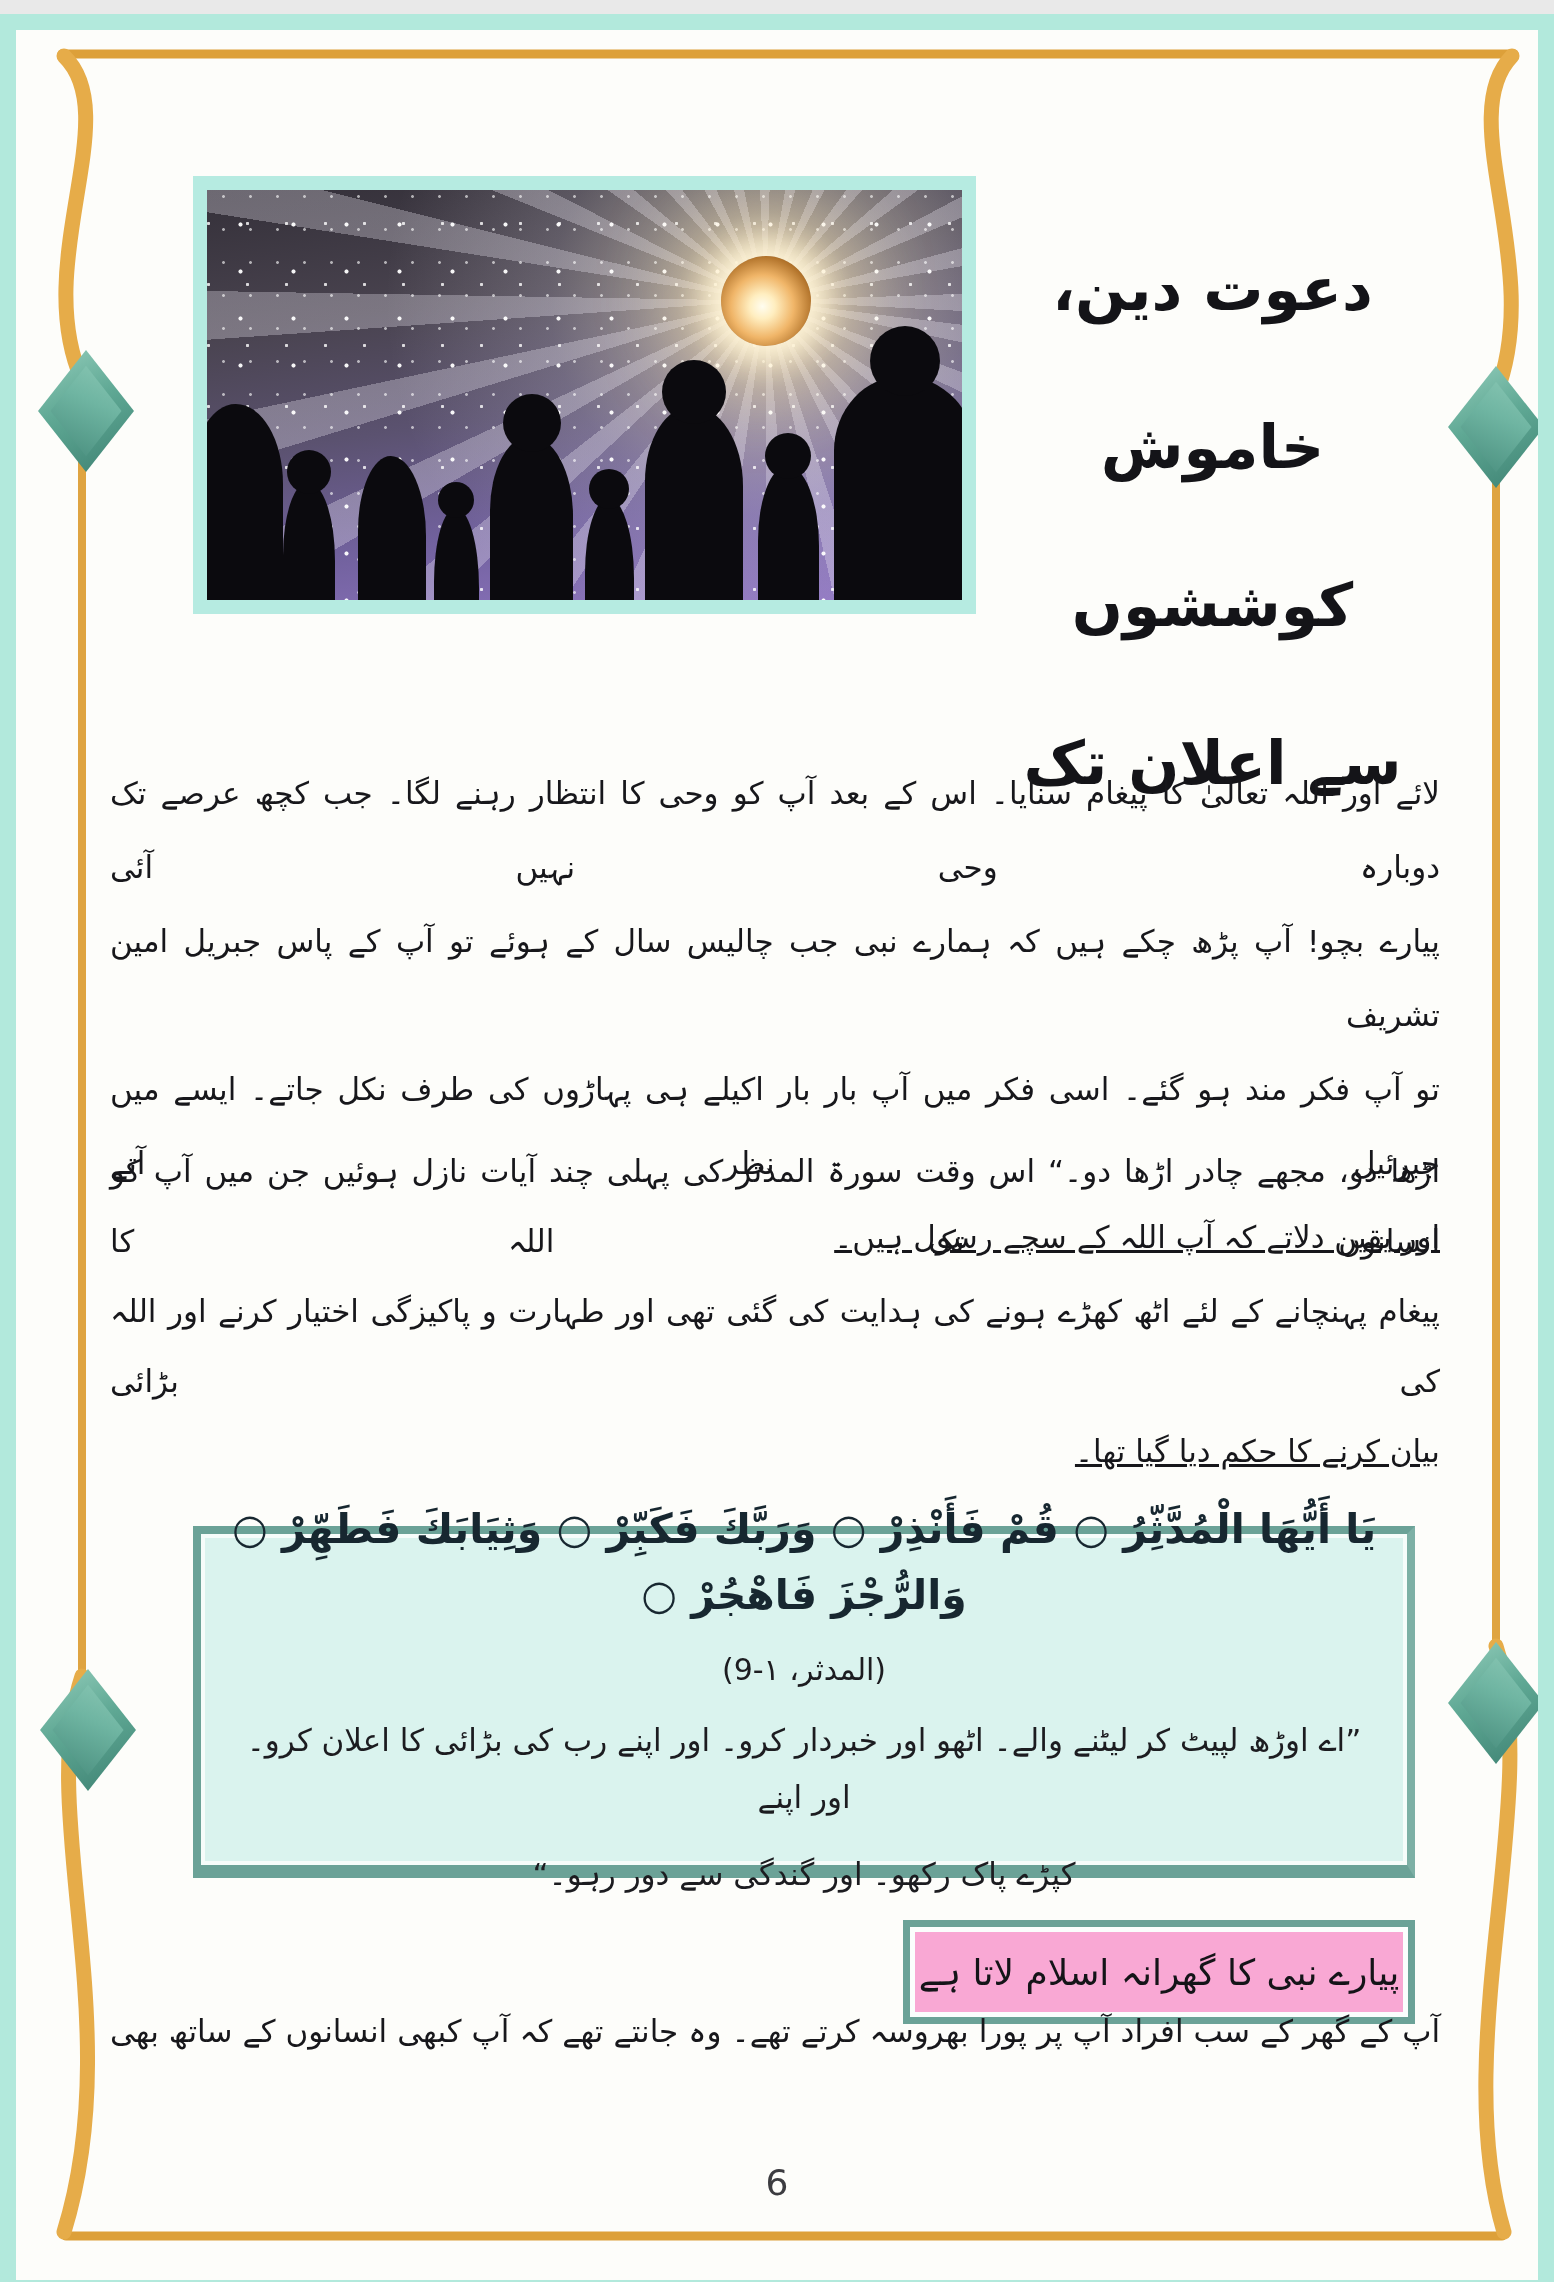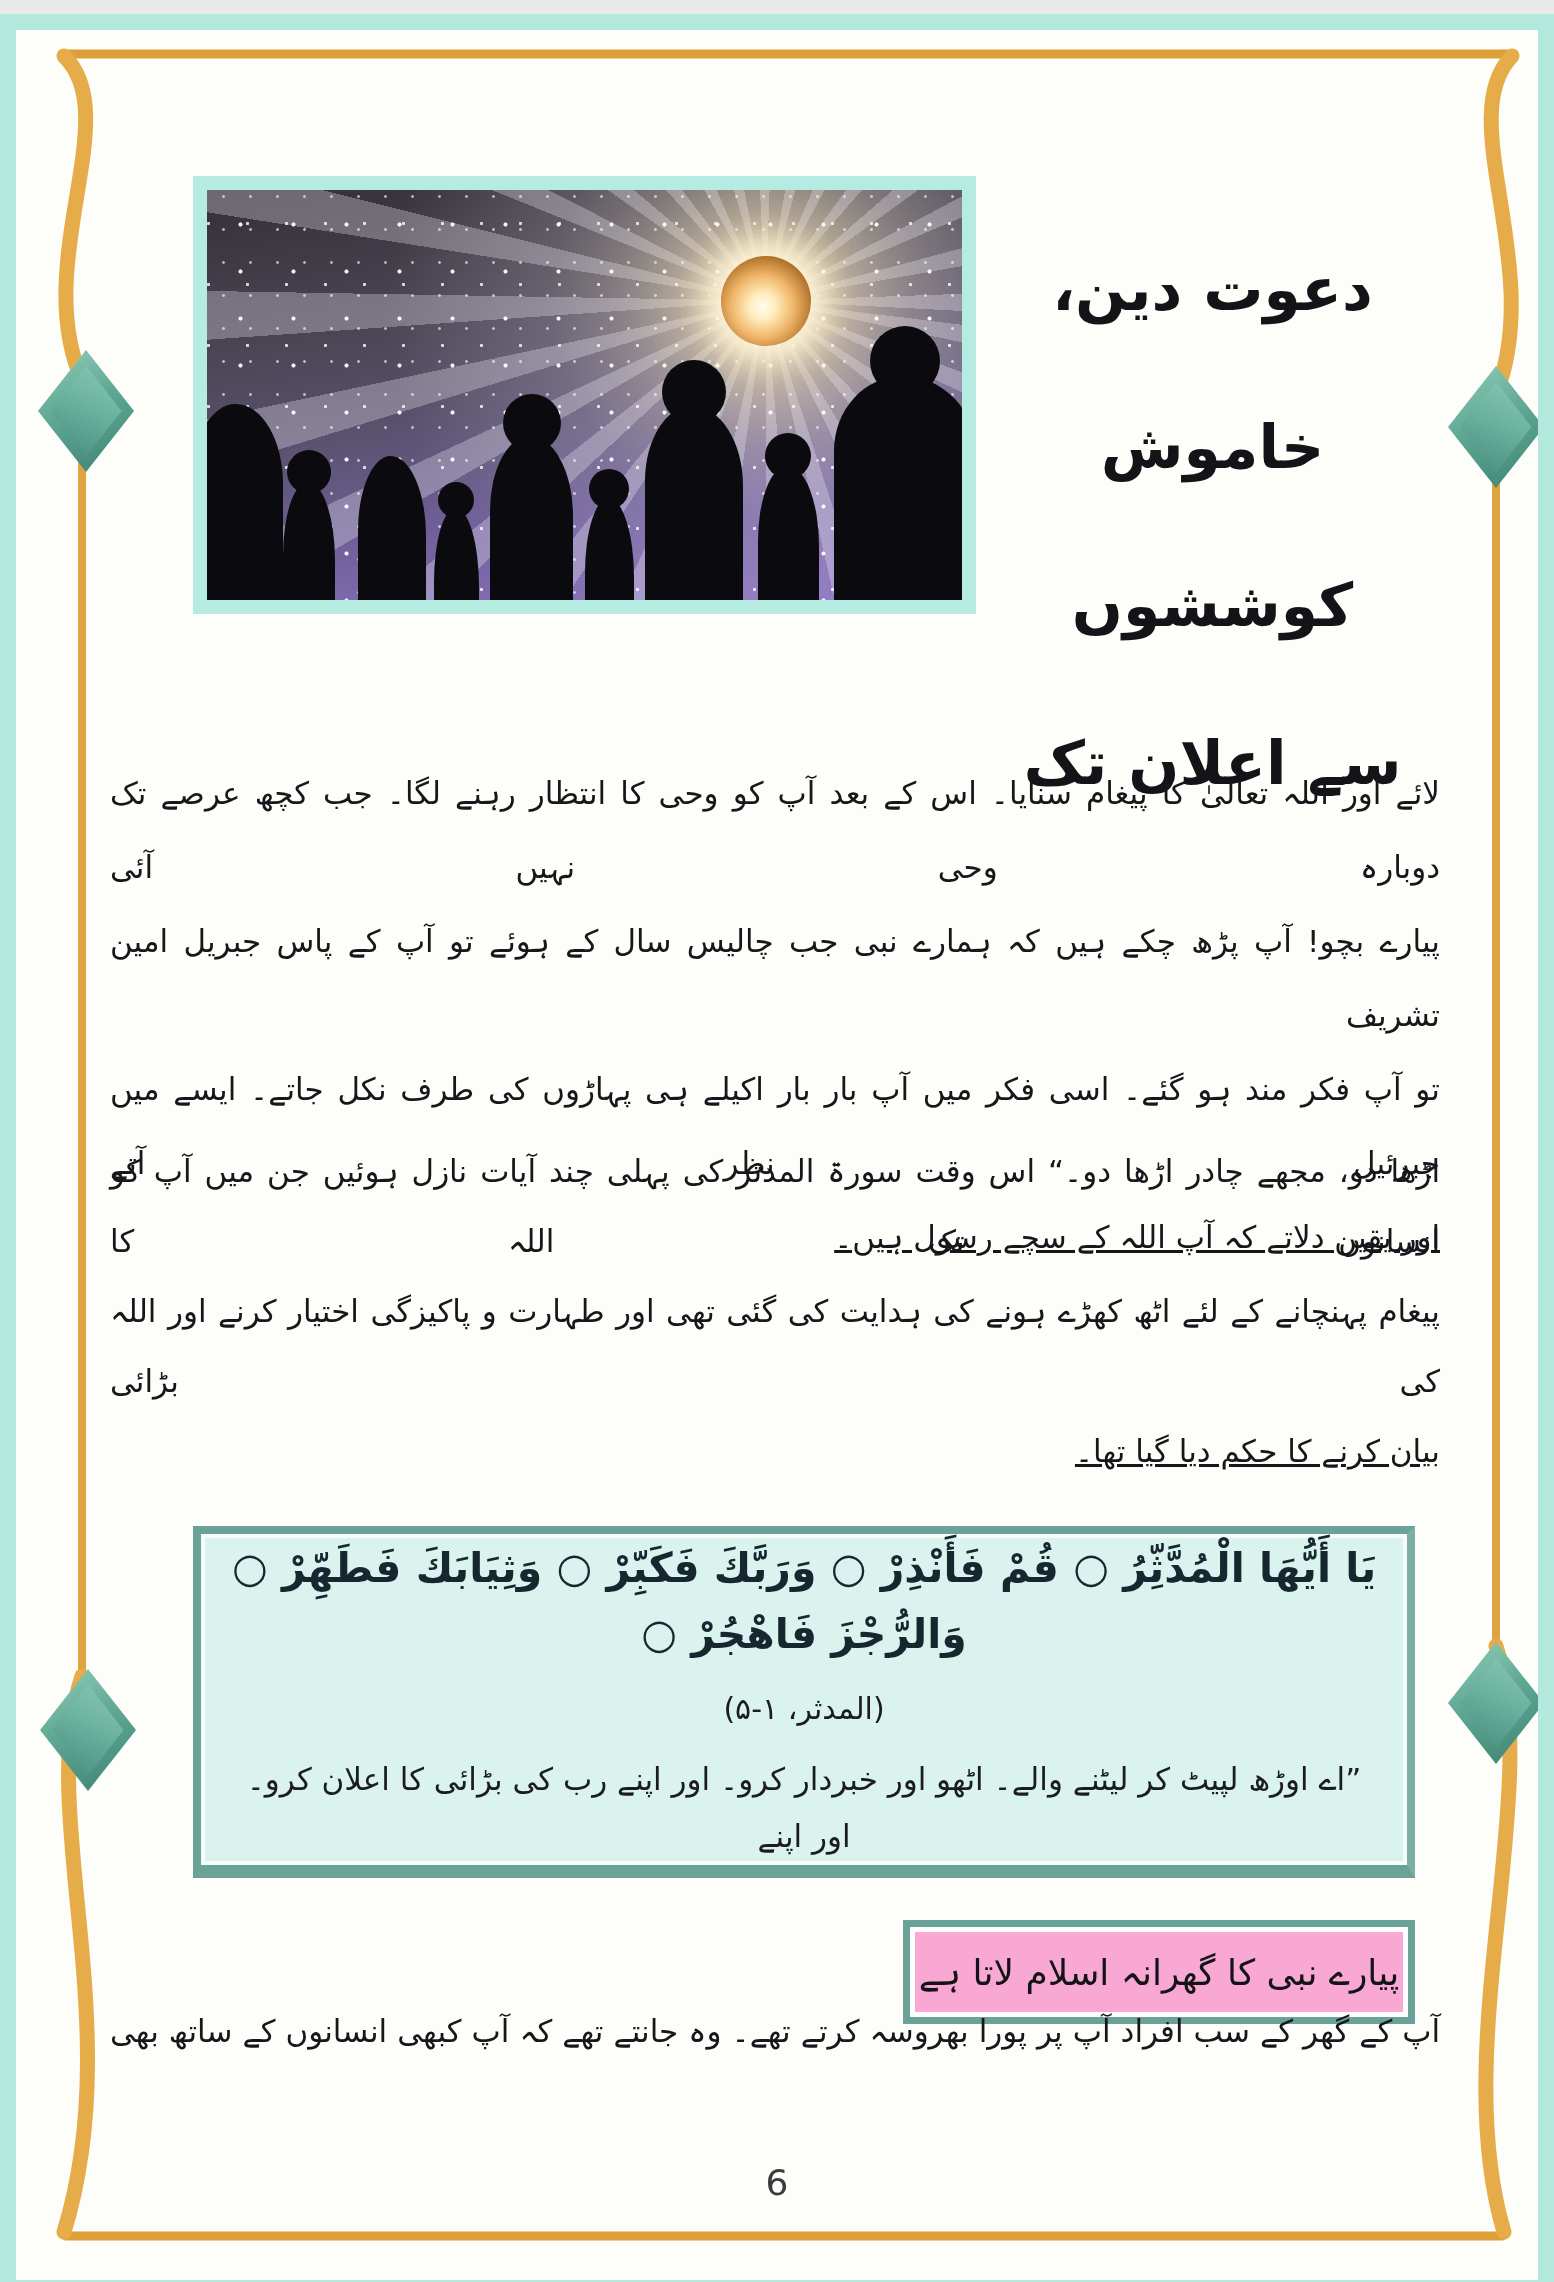--- a/index.html
+++ b/index.html
@@ -135,22 +135,23 @@
   </div>
 
   <div class="para p2">
     <div class="ln">اڑھا دو، مجھے چادر اڑھا دو۔“ اس وقت سورۃ المدثر کی پہلی چند آیات نازل ہوئیں جن میں آپ کو انسانوں تک اللہ کا</div>
     <div class="ln">پیغام پہنچانے کے لئے اٹھ کھڑے ہونے کی ہدایت کی گئی تھی اور طہارت و پاکیزگی اختیار کرنے اور اللہ کی بڑائی</div>
     <div class="ln last">بیان کرنے کا حکم دیا گیا تھا۔</div>
   </div>
 
   <div class="verse-box">
     <div class="verse-arabic">يَا أَيُّهَا الْمُدَّثِّرُ ○ قُمْ فَأَنْذِرْ ○ وَرَبَّكَ فَكَبِّرْ ○ وَثِيَابَكَ فَطَهِّرْ ○ وَالرُّجْزَ فَاهْجُرْ ○</div>
-    <div class="verse-ref">(المدثر، ۱-۵)</div>
+    <div class="verse-ref">(المدثر، ۱-9)</div>
     <div class="verse-trans">”اے اوڑھ لپیٹ کر لیٹنے والے۔ اٹھو اور خبردار کرو۔ اور اپنے رب کی بڑائی کا اعلان کرو۔ اور اپنے</div>
+    <div class="verse-trans">کپڑے پاک رکھو۔ اور گندگی سے دور رہو۔“</div>
   </div>
 
   <div class="subhead-box">
     <span>پیارے نبی کا گھرانہ اسلام لاتا ہے</span>
   </div>
 
   <div class="para p3">
     <div class="ln">آپ کے گھر کے سب افراد آپ پر پورا بھروسہ کرتے تھے۔ وہ جانتے تھے کہ آپ کبھی انسانوں کے ساتھ بھی</div>
   </div>
 

